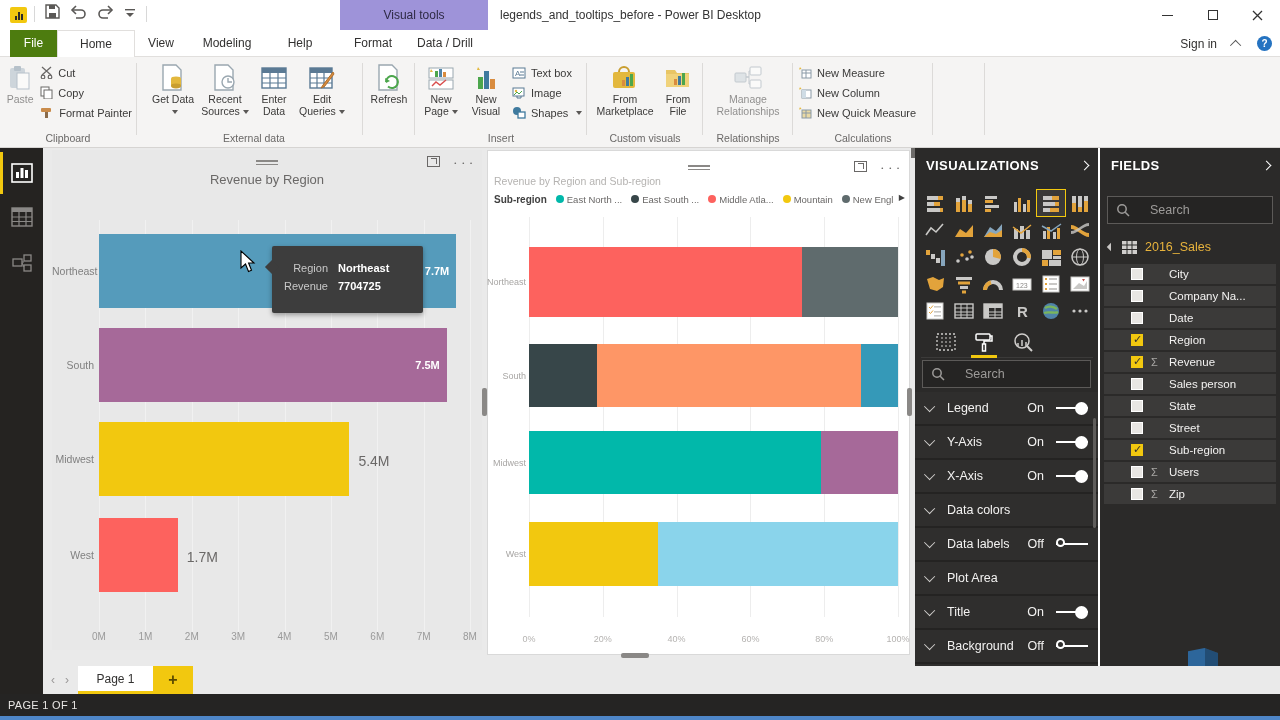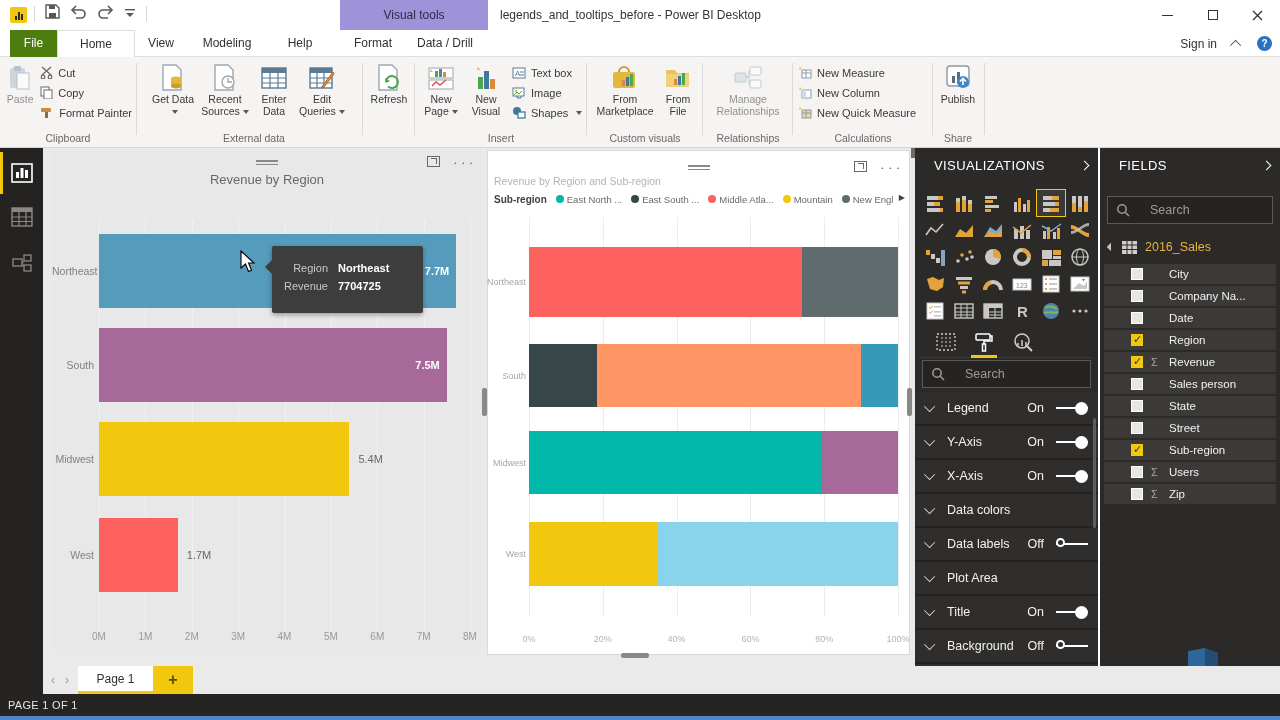--- a/index.html
+++ b/index.html
@@ -58,21 +58,21 @@
   .vh-icons { position:absolute; top:6px; right:8px; display:flex; gap:14px; align-items:center; color:#6a6867; }
   .focus-ic { width:13px; height:11px; border:1px solid #6a6867; position:relative; display:block; }
   .focus-ic::before { content:""; position:absolute; right:2px; top:1px; width:5px; height:5px; border-top:1px solid #6a6867; border-right:1px solid #6a6867; }
   .dots3 { letter-spacing:2px; font-size:13px; line-height:6px; color:#6a6867; }
   .dots3::before { content:"• • •"; font-size:6px; }
   .lv-title { position:absolute; top:22px; left:0; right:0; text-align:center; font-size:13px; color:#6a6867; }
   .gridline-v { position:absolute; width:1px; background:#f1f1f1; }
   .cat-label { position:absolute; font-size:10.5px; color:#808080; text-align:right; width:42px; }
   .lbar { position:absolute; height:74px; }
   .lbar .inlbl { position:absolute; right:7px; top:50%; transform:translateY(-50%); color:#fff; font-size:11px; font-weight:bold;margin-left:27px; }
-  .outlbl { position:absolute; font-size:11px; color:#6a6867; }
+  .outlbl { position:absolute; font-size:14px; color:#6a6867; }
   .tick { position:absolute; font-size:10px; color:#9a9a9a; transform:translateX(-50%); }
 
   .rv-title { position:absolute; top:24px; left:6px; font-size:10.5px; color:#b5b3b1; }
   .rv-legend { position:absolute; top:40px; left:6px; right:16px; height:16px; display:flex; align-items:center; gap:9px; overflow:hidden; white-space:nowrap; }
   .rv-legend .lt { font-size:10px; font-weight:bold; color:#404040; }
   .leg-item { display:flex; align-items:center; gap:3px; font-size:9.5px; color:#6a6867; }
   .leg-dot { width:8px; height:8px; border-radius:50%; display:inline-block; }
   .leg-arrow { position:absolute; right:4px; top:42px; font-size:8px; color:#404040; }
   .leg-arrow::before { content:"▶"; }
   .rbar-row { position:absolute; display:flex; }
@@ -87,21 +87,21 @@
   .ttrow .v { color:#fff; font-weight:bold; }
   .cursor { position:absolute; z-index:30; }
 
   
   .handle { position:absolute; background:#8a8886; z-index:5; }
 
   
   .panel { position:absolute; top:148px; height:546px; background:#2b2a29; color:#fff; }
   #viz-panel { left:915px; width:183px; }
   #fields-panel { left:1100px; width:180px; }
-  .panel-header { position:absolute; top:10px; left:19px; right:10px; font-size:13px; font-weight:normal; letter-spacing:.4px; display:flex; justify-content:space-between; align-items:center; }
+  .panel-header { position:absolute; top:10px; left:11px; right:10px; font-size:13px; font-weight:bold; letter-spacing:.4px; display:flex; justify-content:space-between; align-items:center; }
   .chev-right { width:7px; height:7px; border-top:1.5px solid #fff; border-right:1.5px solid #fff; transform:rotate(45deg); display:block; }
   .searchbox { position:absolute; left:7px; right:7px; height:28px; background:#252423; border:1px solid #5c5a58; display:flex; align-items:center; gap:20px; padding:0 8px; color:#9d9b99; font-size:12.5px; }
   .searchbox svg { flex:none; }
 
   
   #viz-grid { position:absolute; left:6px; top:42px; width:172px; display:grid; grid-template-columns:repeat(6,28px); grid-auto-rows:26px; gap:1px; }
   .vcell { display:flex; align-items:center; justify-content:center; }
   .vcell.sel { outline:1.5px solid #f2c80f; background:#3a3938; }
   .pane-tabs { position:absolute; left:6px; top:178px; width:172px; height:32px; display:flex; gap:16px; padding-left:14px; align-items:center; border-bottom:1px solid #3b3a39; }
   .pane-tab { position:relative; height:32px; display:flex; align-items:center; }
@@ -444,35 +444,20 @@
               <rect x="4" y="4" width="9" height="8" fill="#e9d9a5" stroke="#8a99a6"></rect>
               <path d="M4 7 h9 M8 4 v8" stroke="#8a99a6"></path>
             </svg>
             <span>New Quick Measure</span>
           </div>
       </div>
       <div class="glabel">Calculations</div>
     </div>
     <div class="rsep" style="left:932px"></div>
 
-    <div class="rgroup" style="left:934px;width:48px">
-      <div class="bigbtn" style="width:48px">
-        <span class="ic">
-            <svg width="30" height="28" viewBox="0 0 30 28">
-              <rect x="4" y="2" width="22" height="20" rx="3" fill="#fff" stroke="#8a99a6" stroke-width="1.4"></rect>
-              <rect x="9" y="12" width="3" height="7" fill="#5a6b76"></rect>
-              <rect x="14" y="8" width="3" height="11" fill="#5a6b76"></rect>
-              <circle cx="20" cy="18" r="6" fill="#3f88c5"></circle>
-              <path d="M20 21 v-6 M17 17.5 l3 -3 3 3" stroke="#fff" stroke-width="1.6" fill="none"></path>
-            </svg>
-          </span>
-        <span class="lbl">Publish</span>
-      </div>
-      <div class="glabel">Share</div>
-    </div>
     <div class="rsep" style="left:984px"></div>
   </div>
 
   <div class="sidebar">
     <div class="sideitem sel" style="top:4px">
       <svg width="22" height="20" viewBox="0 0 22 20">
           <rect x="1" y="1" width="20" height="18" fill="none" stroke="#fff" stroke-width="1.6"></rect>
           <rect x="5" y="9" width="3" height="6" fill="#fff"></rect>
           <rect x="9.5" y="5" width="3" height="10" fill="#fff"></rect>
           <rect x="14" y="7" width="3" height="8" fill="#fff"></rect>

